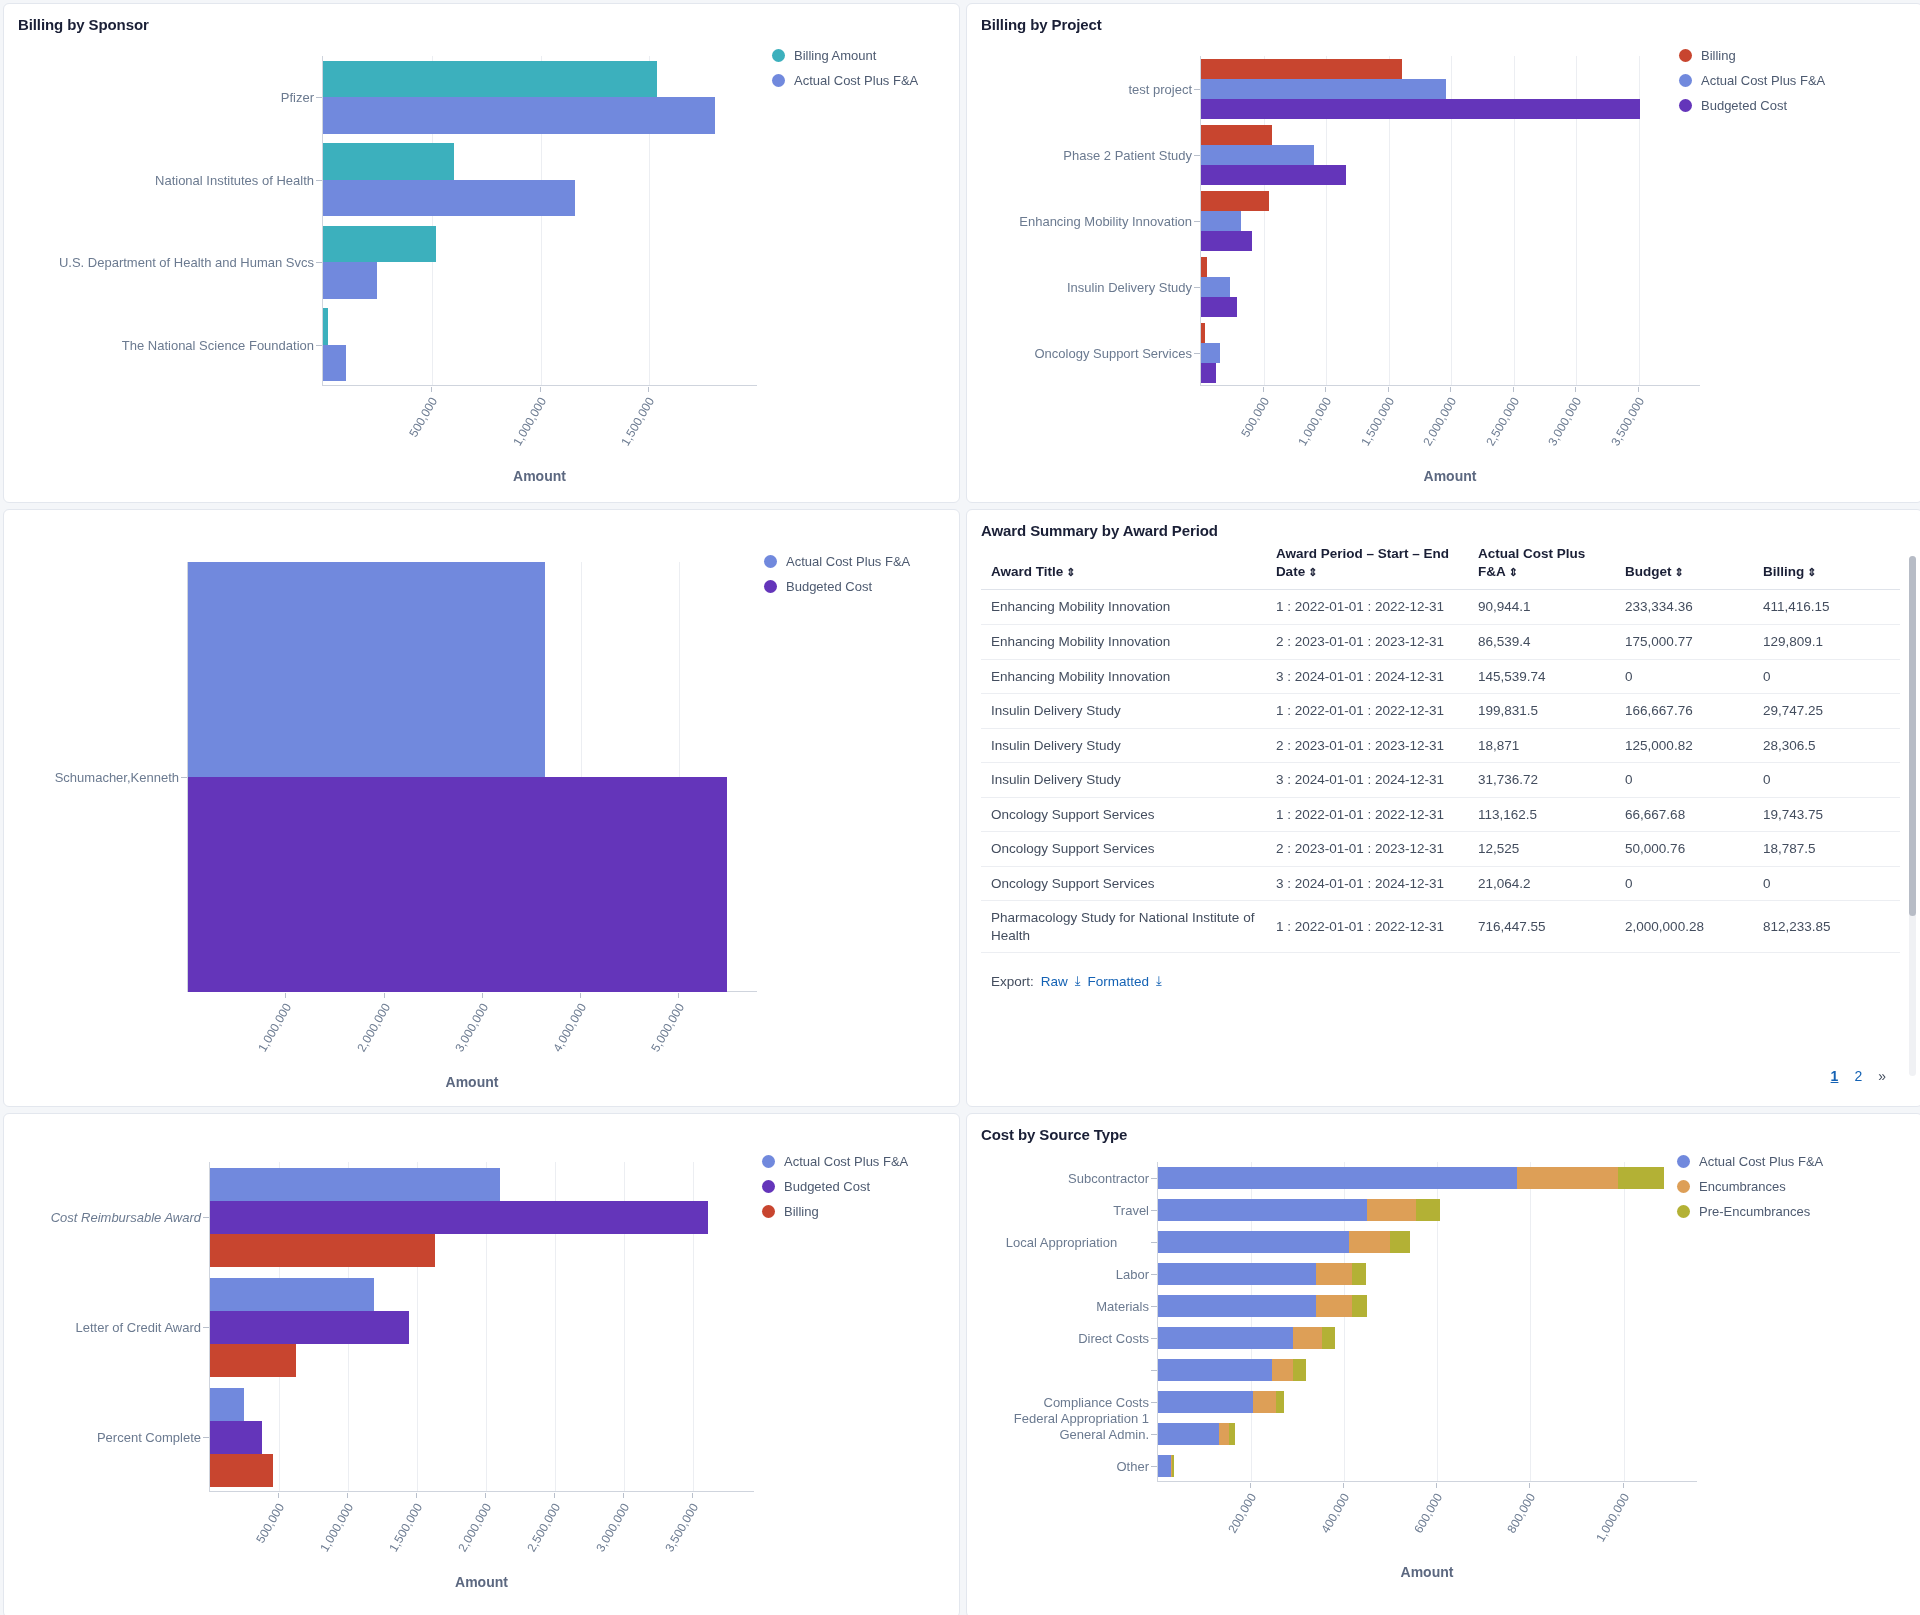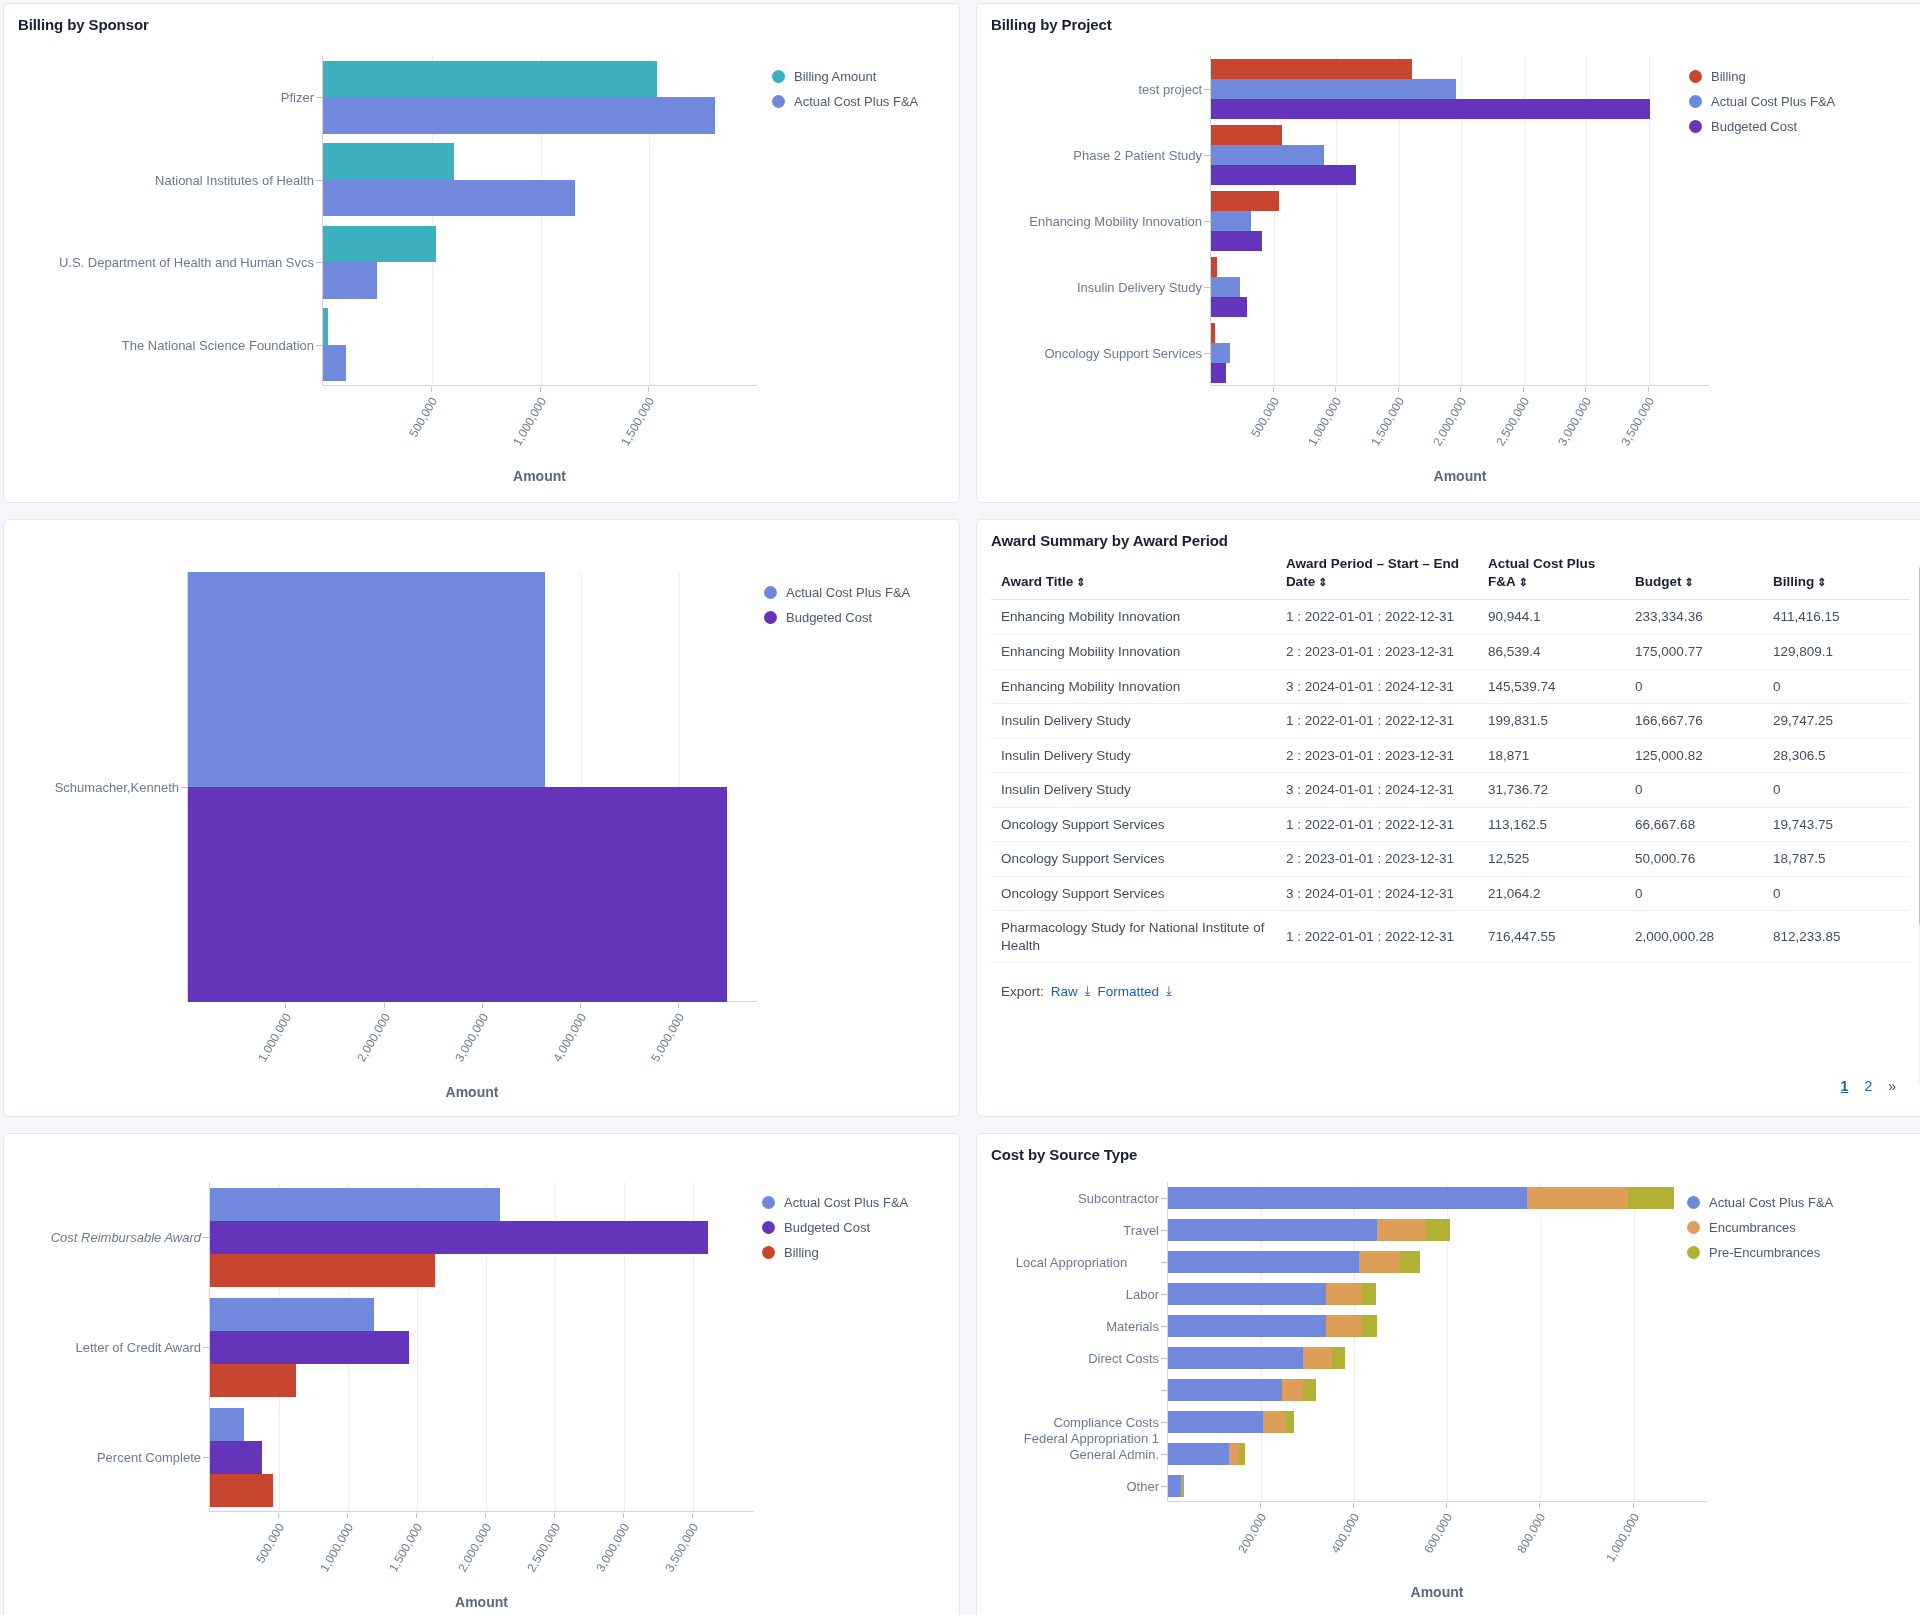--- a/index.html
+++ b/index.html
@@ -6,21 +6,21 @@
   html, body {
     width: 1920px; height: 1615px;
     background: #f4f6f9;
     font-family: "Liberation Sans", sans-serif;
     overflow: hidden;
   }
   .dashboard {
     display: grid;
     grid-template-columns: 957px 957px;
     grid-template-rows: 500px 598px 505px;
-    gap: 16px;
+    gap: 6px;
     padding: 3px;
     width: 1920px; height: 1615px;
   }
   .panel {
     background: #ffffff;
     border: 1px solid #e3e7ee;
     border-radius: 6px;
     position: relative;
     overflow: hidden;
   }
@@ -76,21 +76,20 @@
   }
   .xtick-mark {
     position: absolute;
     width: 1px; height: 5px;
     background: #b9c0cc;
   }
   .legend {
     position: absolute;
     font-size: 13px;
     color: #4d5a70;
-    margin-top: 21px;
   }
   .legend-row {
     display: flex;
     align-items: center;
     margin-bottom: 10px;
     white-space: nowrap;
   }
   .legend-dot {
     width: 13px; height: 13px;
     border-radius: 50%;

